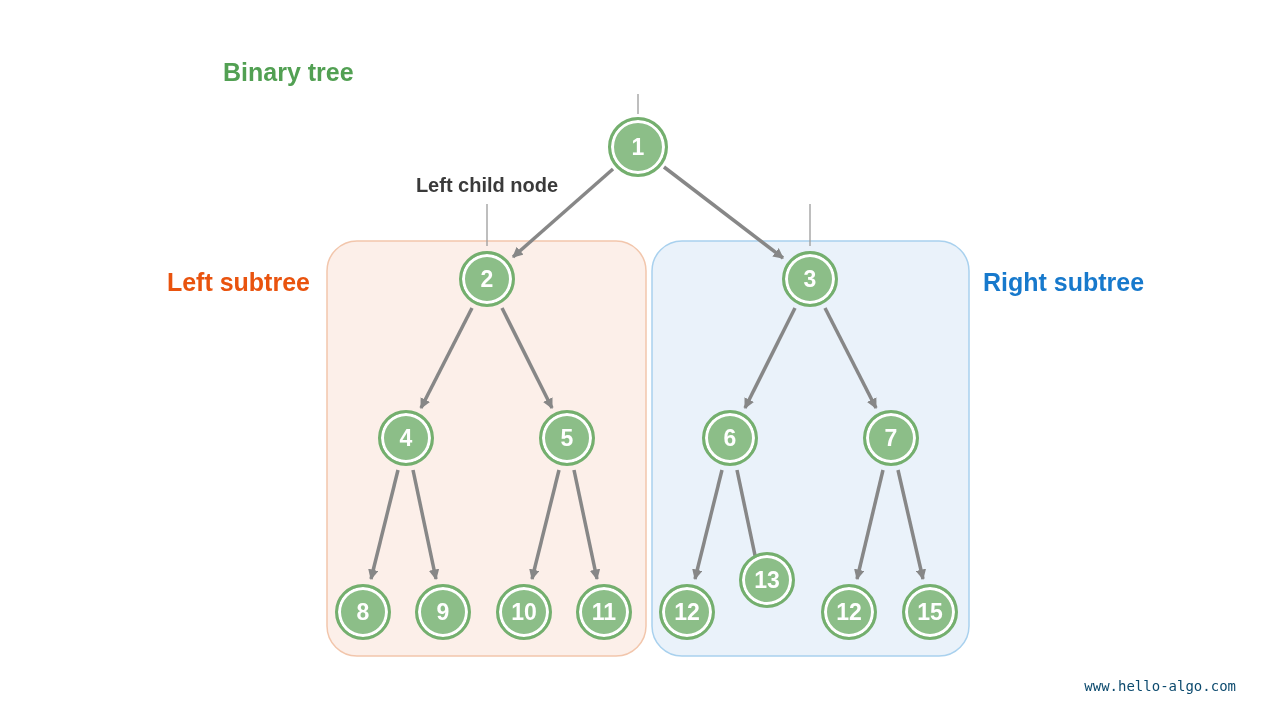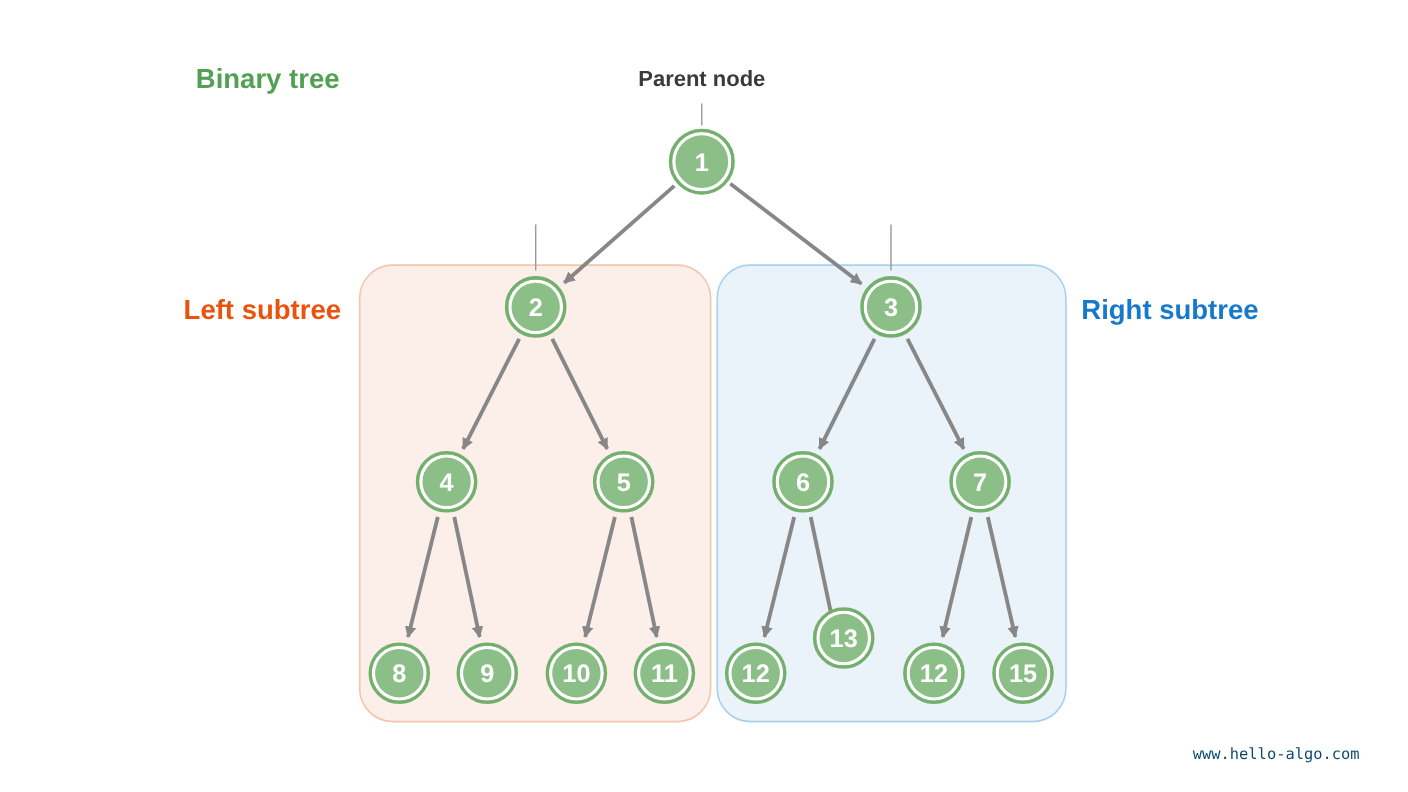--- a/index.html
+++ b/index.html
@@ -22,20 +22,21 @@
   }
   .lbl {
     position: absolute;
     font-weight: bold;
     color: #3a3a3a;
     white-space: nowrap;
   }
   .title {
     font-size: 25px;
     color: var(--title-color, #52a053);
+    margin-left: 45px;
   }
   .node-label { font-size: 20px; text-align: center; }
   .subtree-label { font-size: 25px; }
   .node {
     position: absolute;
     box-sizing: border-box;
     width: 56px;
     height: 56px;
     border-radius: 50%;
     background: var(--node-fill, #8cbe88);
@@ -93,22 +94,22 @@
       <line x1="574" y1="470" x2="597" y2="579"></line>
       <line x1="722" y1="470" x2="695" y2="579"></line>
       <line x1="737" y1="470" x2="760" y2="579"></line>
       <line x1="883" y1="470" x2="857" y2="579"></line>
       <line x1="898" y1="470" x2="923" y2="579"></line>
     </g>
   </svg>
 
   <div class="lbl title" style="left:178px; top:58px;">Binary tree</div>
 
-  <div class="lbl node-label" style="left:538px; top:61px; width:200px;">Parent node</div>
 
+  <div class="lbl node-label" style="left:387px; top:174px; width:200px;">Left child node</div>
 
 
   <div class="lbl subtree-label" style="left:150px; top:268px; width:160px; text-align:right; color:var(--left-subtree-color,#e9530e);">Left subtree</div>
 
   <div class="lbl subtree-label" style="left:983px; top:268px; color:var(--right-subtree-color,#1779cc);">Right subtree</div>
 
   <div class="node root" style="left:608px; top:117px;">1</div>
   <div class="node" style="left:459px; top:251px;">2</div>
   <div class="node" style="left:782px; top:251px;">3</div>
   <div class="node" style="left:378px; top:410px;">4</div>

